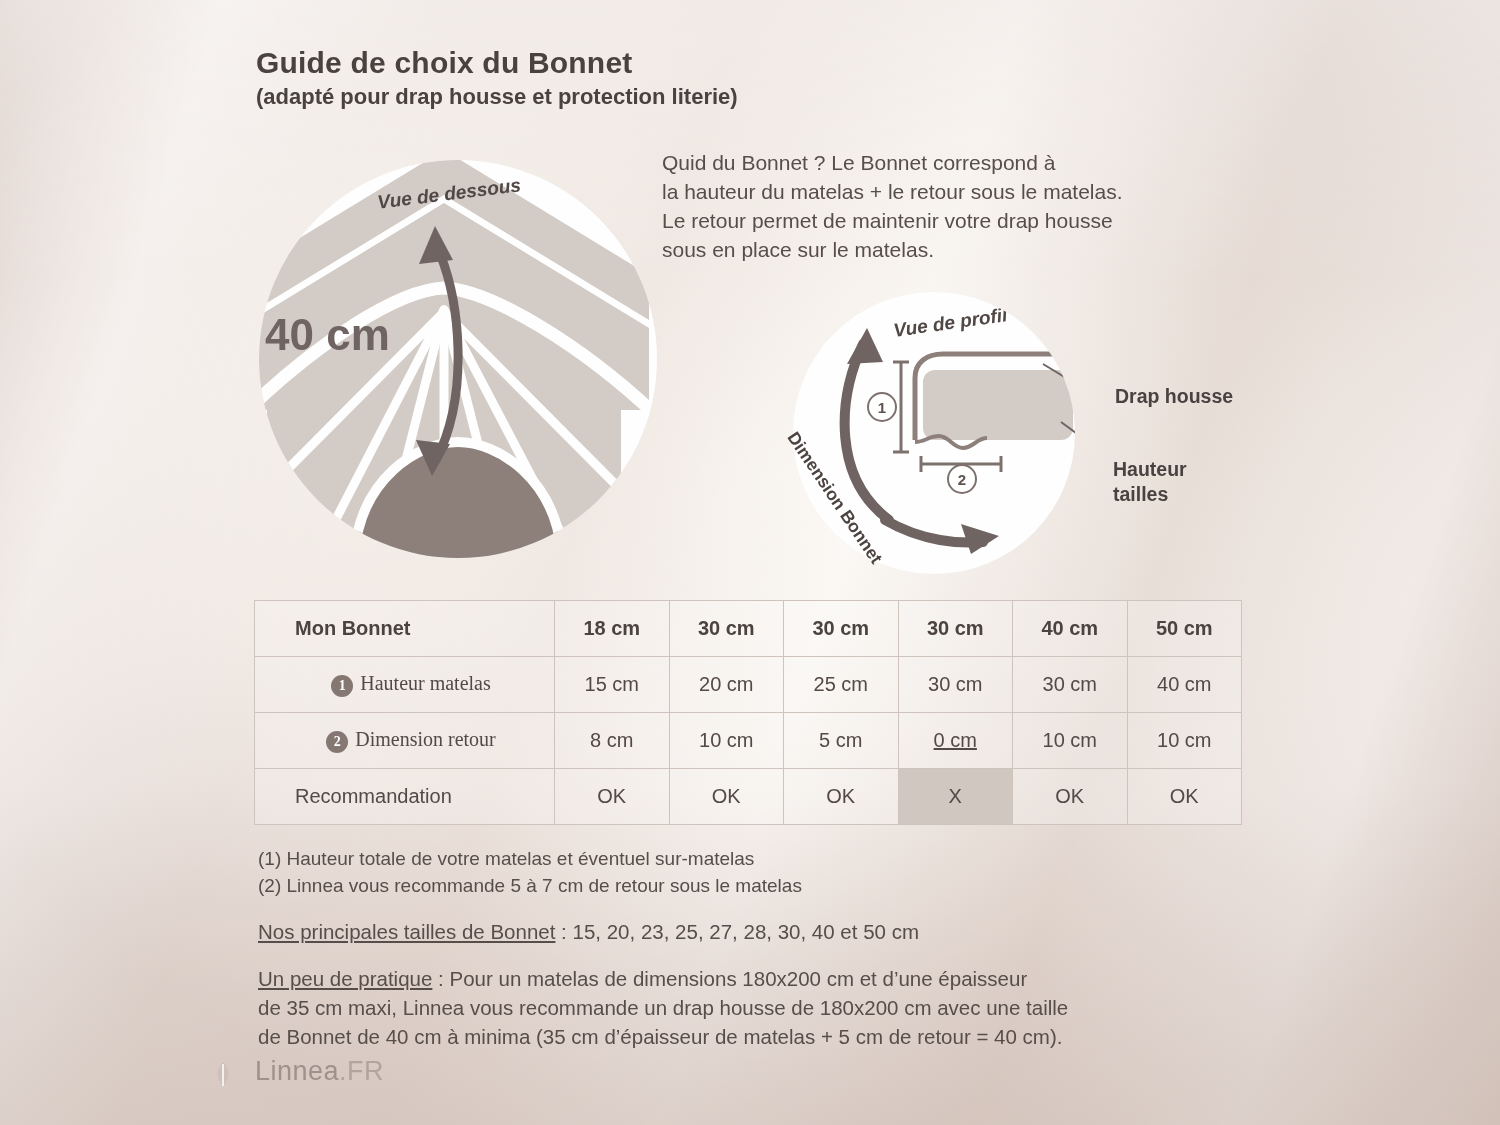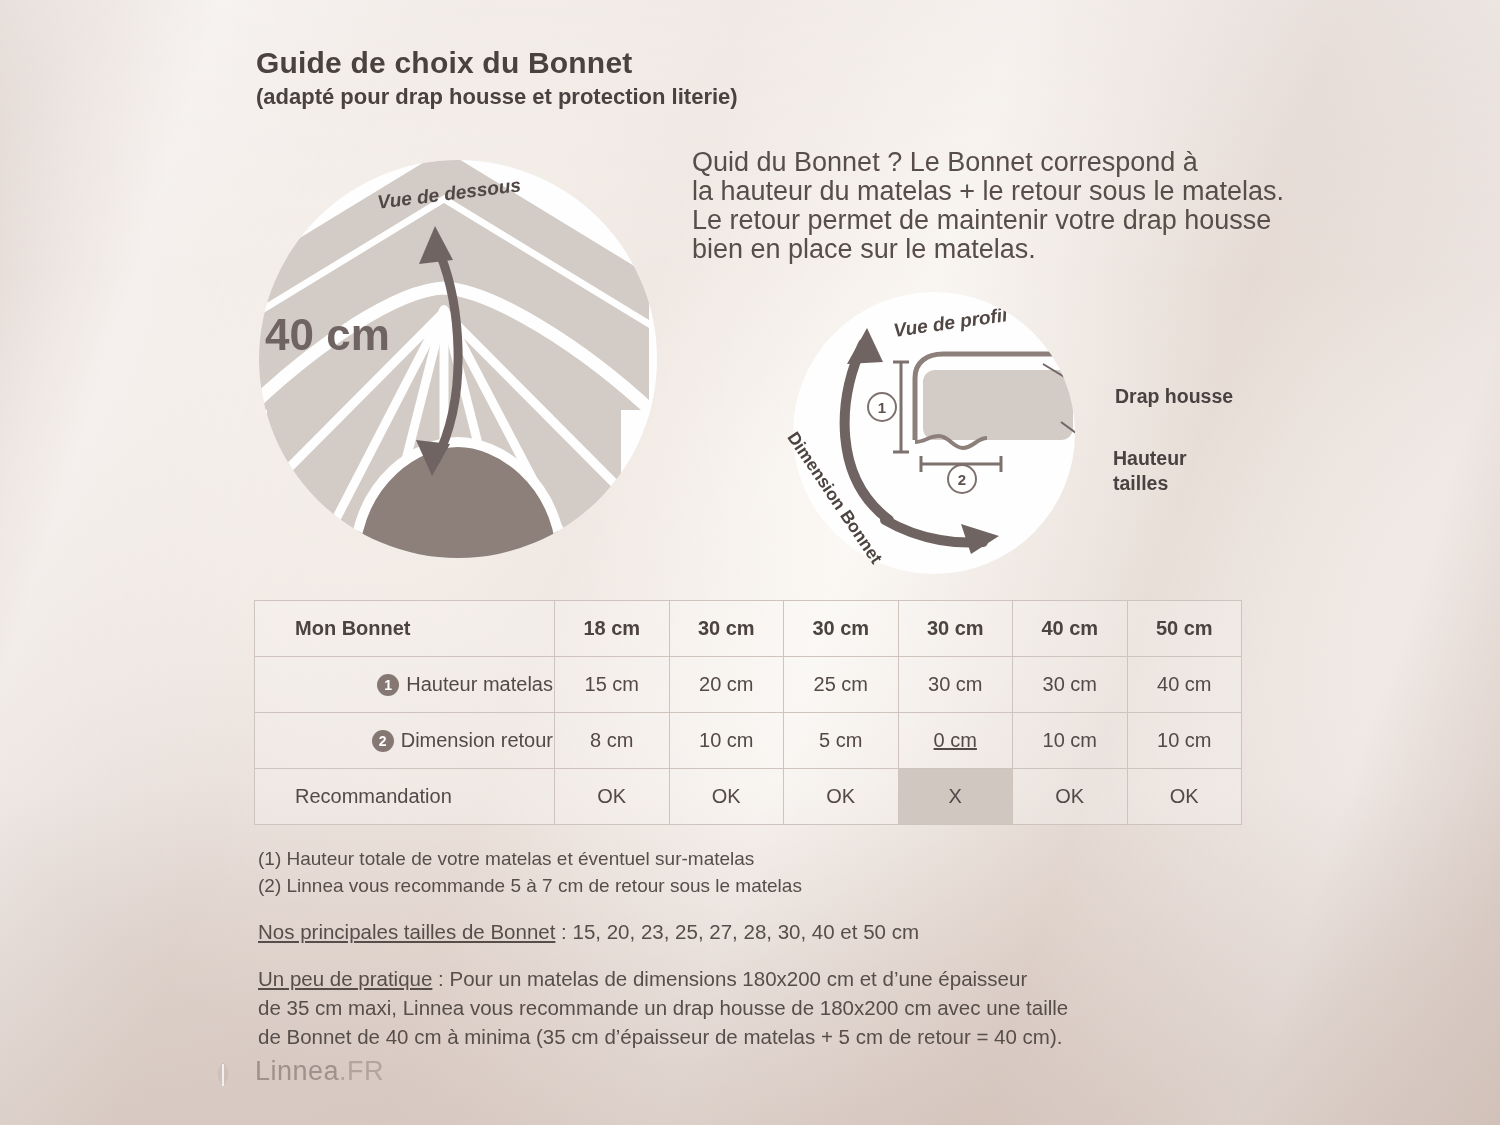--- a/index.html
+++ b/index.html
@@ -56,24 +56,24 @@
   .title-sub {
     font-size: 22px;
     font-weight: bold;
     color: #4a4240;
     margin: 0;
     white-space: nowrap;
   }
 
   
   #intro {
-    left: 692px;
+    left: 662px;
     top: 148px;
     width: 580px;
-    font-size: 27px;
+    font-size: 21px;
     line-height: 29px;
     color: #574e4a;
   }
   #intro div { white-space: nowrap; }
 
   
   .circle {
     border-radius: 50%;
     background: #fefefe;
     overflow: hidden;
@@ -175,22 +175,23 @@
   .col-label {
     width: 258px;
     text-align: left;
     padding-left: 40px;
   }
   thead .col-label, thead td {
     font-weight: bold;
     color: #4b4340;
   }
   .label-with-badge {
-    text-align: right;
+    text-align: center;
     padding-left: 14px;
+    font-family: Liberation Serif, serif;
   }
   .label-with-badge .badge { margin-right: 7px; }
   .underline-val { text-decoration: underline; }
   .cell-x {
     background: #cfc7c0;
   }
 
   
   #notes {
     left: 258px;
@@ -228,21 +229,21 @@
 
   <div id="title-block" class="layer">
     <p class="title-main">Guide de choix du Bonnet</p>
     <p class="title-sub">(adapté pour drap housse et protection literie)</p>
   </div>
 
   <div id="intro" class="layer">
     <div>Quid du Bonnet ? Le Bonnet correspond à</div>
     <div>la hauteur du matelas + le retour sous le matelas.</div>
     <div>Le retour permet de maintenir votre drap housse</div>
-    <div>bien en place sur le matelas.</div>
+    <div>sous en place sur le matelas.</div>
   </div>
 
   <div id="circle-left" class="layer circle">
     <svg width="398" height="398" viewBox="0 0 398 398">
 
       <path d="M -20 160 L 185 35 L 390 160 L 390 115 L 185 -10 L -20 115 Z" fill="#d2cbc6"></path>
       <path d="M -20 168 L 185 43 L 390 168 L 390 250 L 330 250 L 185 120 L 60 250 L -20 250 Z" fill="#d2cbc6"></path>
 
       <path d="M 8 250 L 185 120 L 362 250 L 362 400 L 8 400 Z" fill="#d2cbc6"></path>
 
@@ -305,21 +306,21 @@
       </g>
     </svg>
     <span class="circle-label" style="left:100px; top:20px; transform: rotate(-8deg);">Vue de profil</span>
     <div class="badge-abs" style="left:74px; top:100px;">1</div>
     <div class="badge-abs" style="left:154px; top:172px;">2</div>
   </div>
 
   <span class="dimension-bonnet-label layer" style="left:800px; top:428px;">Dimension Bonnet</span>
 
   <span class="callout layer" style="left:1115px; top:384px;">Drap housse</span>
-  <div class="callout layer" style="left:1113px; top:446px;">
+  <div class="callout layer" style="left:1113px; top:457px;">
     <div>Hauteur</div>
     <div>tailles</div>
   </div>
 
   <div id="table-wrap" class="layer">
     <table>
       <thead>
         <tr>
           <td class="col-label">Mon Bonnet</td>
           <td>18 cm</td>

